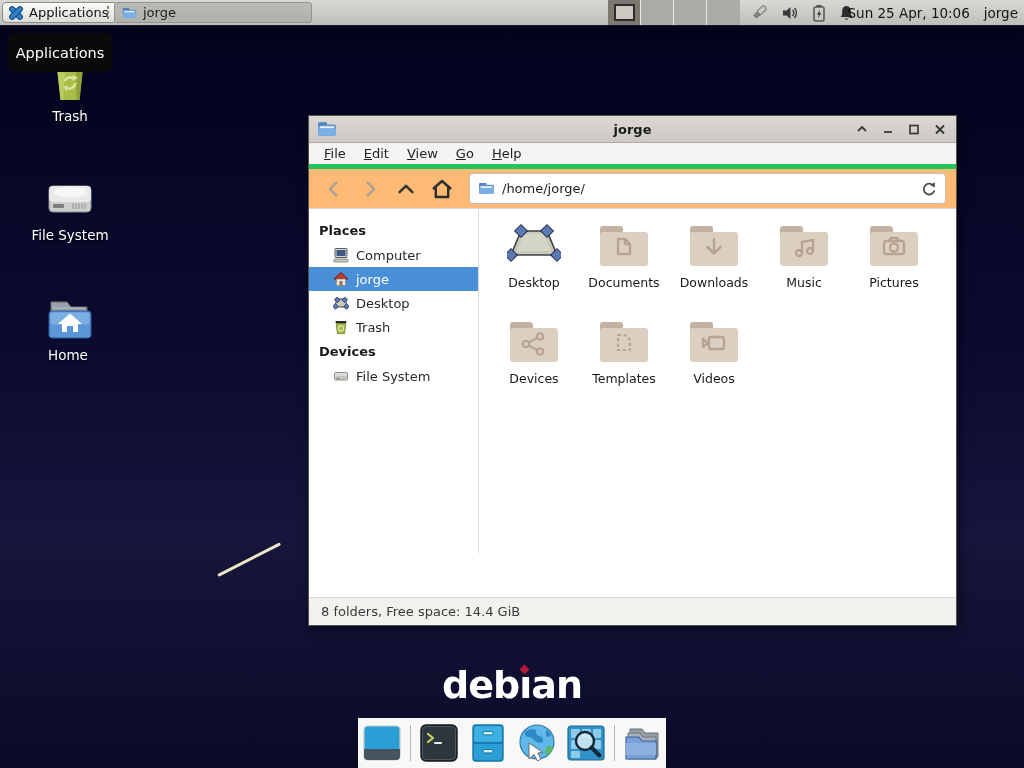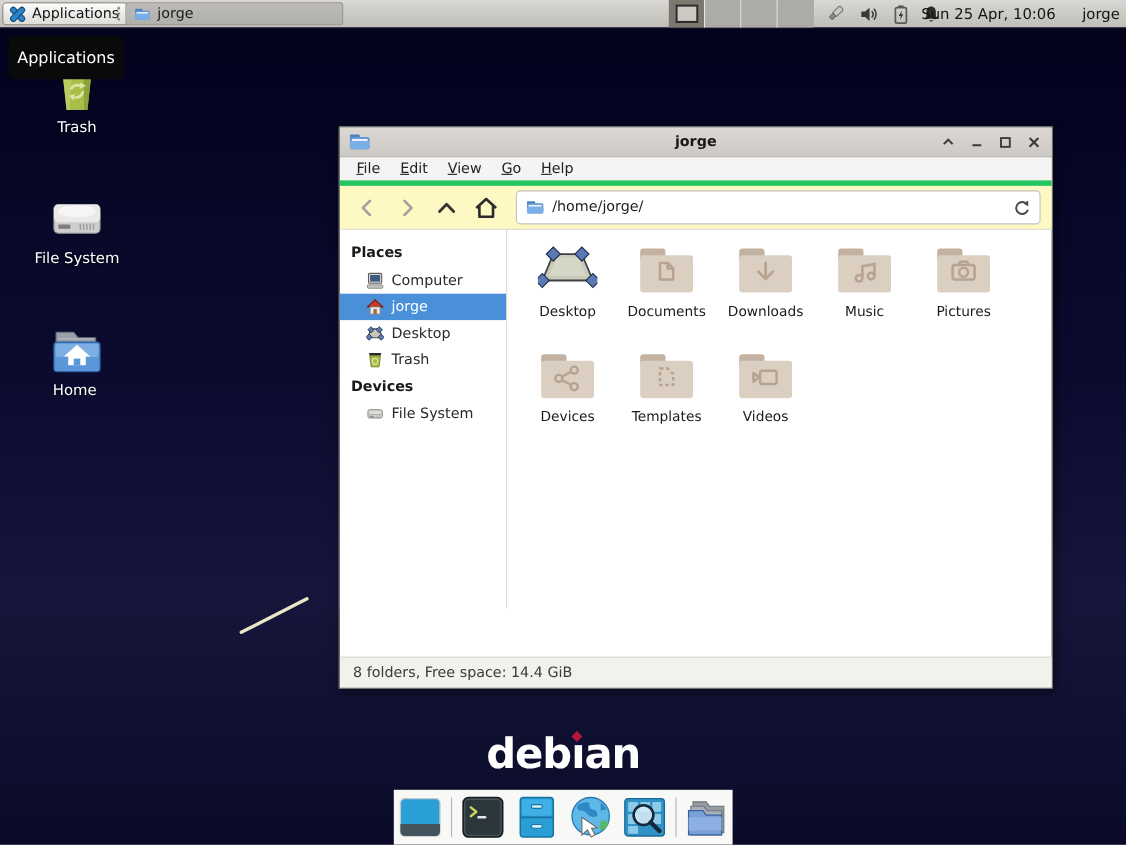--- a/index.html
+++ b/index.html
@@ -36,21 +36,21 @@
   }
   .pager { position:absolute; left:608px; top:0; height:25px; display:flex; }
   .pager-cell { width:33px; height:25px; background:#adaba8; border-right:1px solid #e9e8e6; position:relative; }
   .pager-cell:last-child { border-right:none; }
   .pager-cell.active { background:#7c7870; }
   .pager-cell.active .mini-win {
     position:absolute; left:6px; top:4px; width:21px; height:17px;
     background:#ccc9c3; border:2px solid #2c2c2c;
   }
   .tray { position:absolute; left:750px; top:0; height:25px; display:flex; align-items:center; gap:12px; }
-  .panel-right { position:absolute; right:6px; top:0; height:25px; display:flex; align-items:center; gap:24px; font-size:13.5px; color:#141414; }
+  .panel-right { position:absolute; right:6px; top:0; height:25px; display:flex; align-items:center; gap:14px; font-size:13.5px; color:#141414; }
 
   
   .tooltip {
     position:absolute; left:8px; top:33px; width:104px; height:39px;
     background:#0a0a0a; border-radius:5px; z-index:50;
     display:flex; align-items:center; justify-content:center;
     color:#fff; font-size:14.5px;
   }
 
   
@@ -81,32 +81,32 @@
   .win-btn { width:16px; height:16px; display:flex; align-items:center; justify-content:center; }
 
   .menubar {
     height:26px; background:#f5f4f2; border-bottom:5px solid #22c55e;
     display:flex; align-items:center; padding-left:6px; font-size:13px; color:#222;
   }
   .menu-item { display:inline-block; padding:4px 9px; }
   .menu-item::first-letter { text-decoration:underline; }
 
   .toolbar {
-    height:40px; background:#fef9c3; border-bottom:1px solid #dbd9d5;
+    height:40px; background:#fdba74; border-bottom:1px solid #dbd9d5;
     display:flex; align-items:center; padding:0 10px; gap:6px;
   }
   .tool-btn { width:30px; height:30px; display:flex; align-items:center; justify-content:center; border-radius:3px; }
   .pathbar {
     flex:1; height:31px; margin-left:6px; background:#fff; border:1px solid #c3c1bc; border-radius:4px;
     display:flex; align-items:center; padding:0 8px; gap:7px; font-size:13px; color:#1c1c1c;
   }
   .pathbar .reload { margin-left:auto; }
 
   .win-body { flex:1; display:flex; min-height:0; }
-  .sidebar { width:152px; background:#fff; border-right:1px solid #dbd9d5; padding-top:9px; font-size:13px; }
+  .sidebar { width:170px; background:#fff; border-right:1px solid #dbd9d5; padding-top:9px; font-size:13px; }
   .side-head { font-weight:bold; padding:5px 10px; color:#1a1a1a; }
   .side-item { display:flex; align-items:center; gap:7px; padding:4px 10px 4px 24px; color:#2a2a2a; }
   .side-item.selected { background:#4a90d9; color:#fff; }
 
   .file-grid { flex:1; padding:14px 4px 0 10px; display:flex; flex-wrap:wrap; align-content:flex-start; }
   .file-item { width:90px; height:95px; display:flex; flex-direction:column; align-items:center; margin-bottom:1px; }
   .file-item .f-lbl { margin-top:6px; font-size:12.5px; color:#1a1a1a; white-space:nowrap; }
 
   .statusbar {
     height:28px; background:#f2f1ee; border-top:1px solid #dbd9d5;

